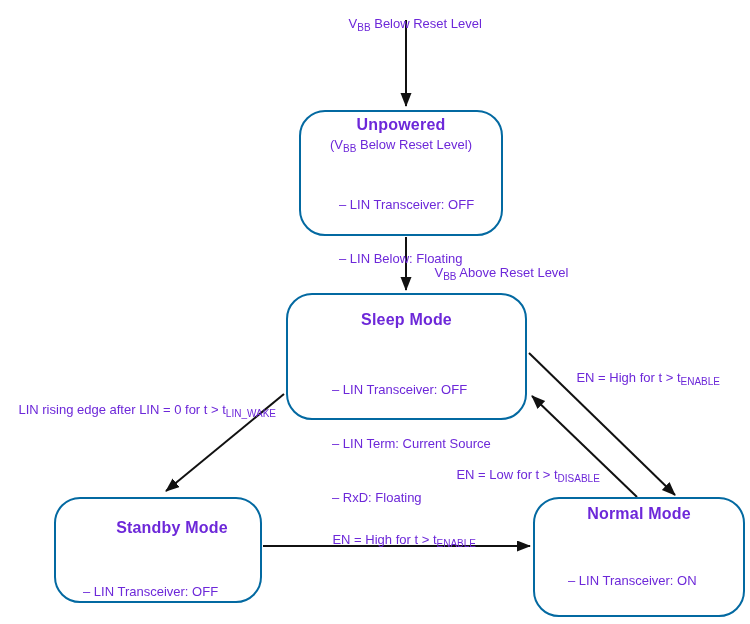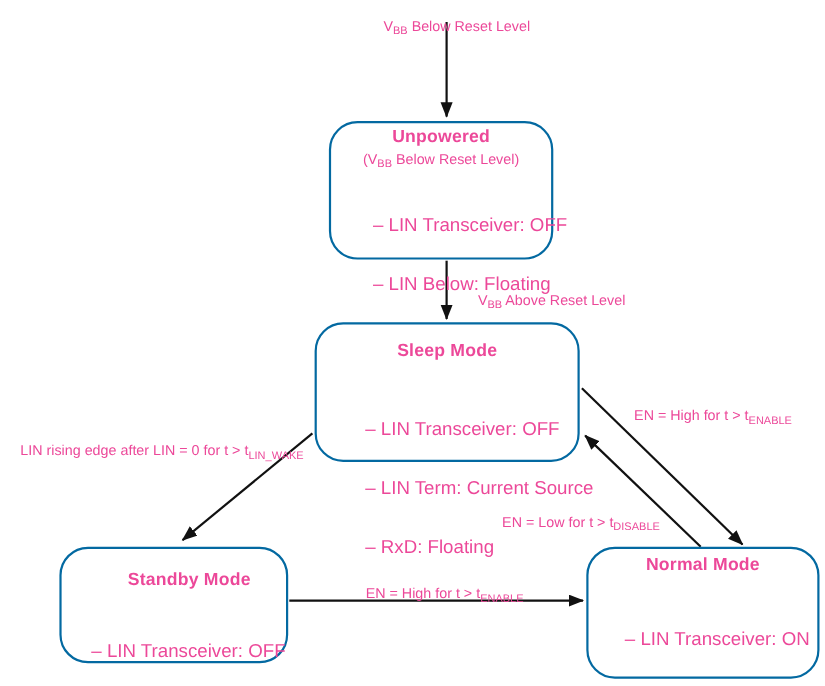--- a/index.html
+++ b/index.html
@@ -1,21 +1,21 @@
 <!DOCTYPE html>
 <html><head>
 <meta charset="utf-8">
 <style>
   html,body{margin:0;padding:0;background:#ffffff;}
   .stage{
     position:relative;
     width:750px;height:624px;
     background:#ffffff;
     font-family:"Liberation Sans", sans-serif;
-    color:#ec4899;
+    color:#6d28d9;
     overflow:hidden;
   }
   .arrows{position:absolute;left:0;top:0;width:750px;height:624px;}
   .state-box{
     position:absolute;
     box-sizing:border-box;
     background:#ffffff;
     border:2px solid #0369a1;
     border-radius:26px;
   }
@@ -24,21 +24,21 @@
     font-weight:bold;
     text-align:center;
     letter-spacing:0.2px;
   }
   .state-subtitle{
     font-size:13px;
     text-align:center;
     margin-top:3px;
   }
   .state-items{
-    font-size:17px;
+    font-size:13px;
     line-height:18px;
     white-space:pre;
   }
   .lbl{
     position:absolute;
     font-size:13px;
     white-space:pre;
   }
   .sub{
     font-size:10px;

